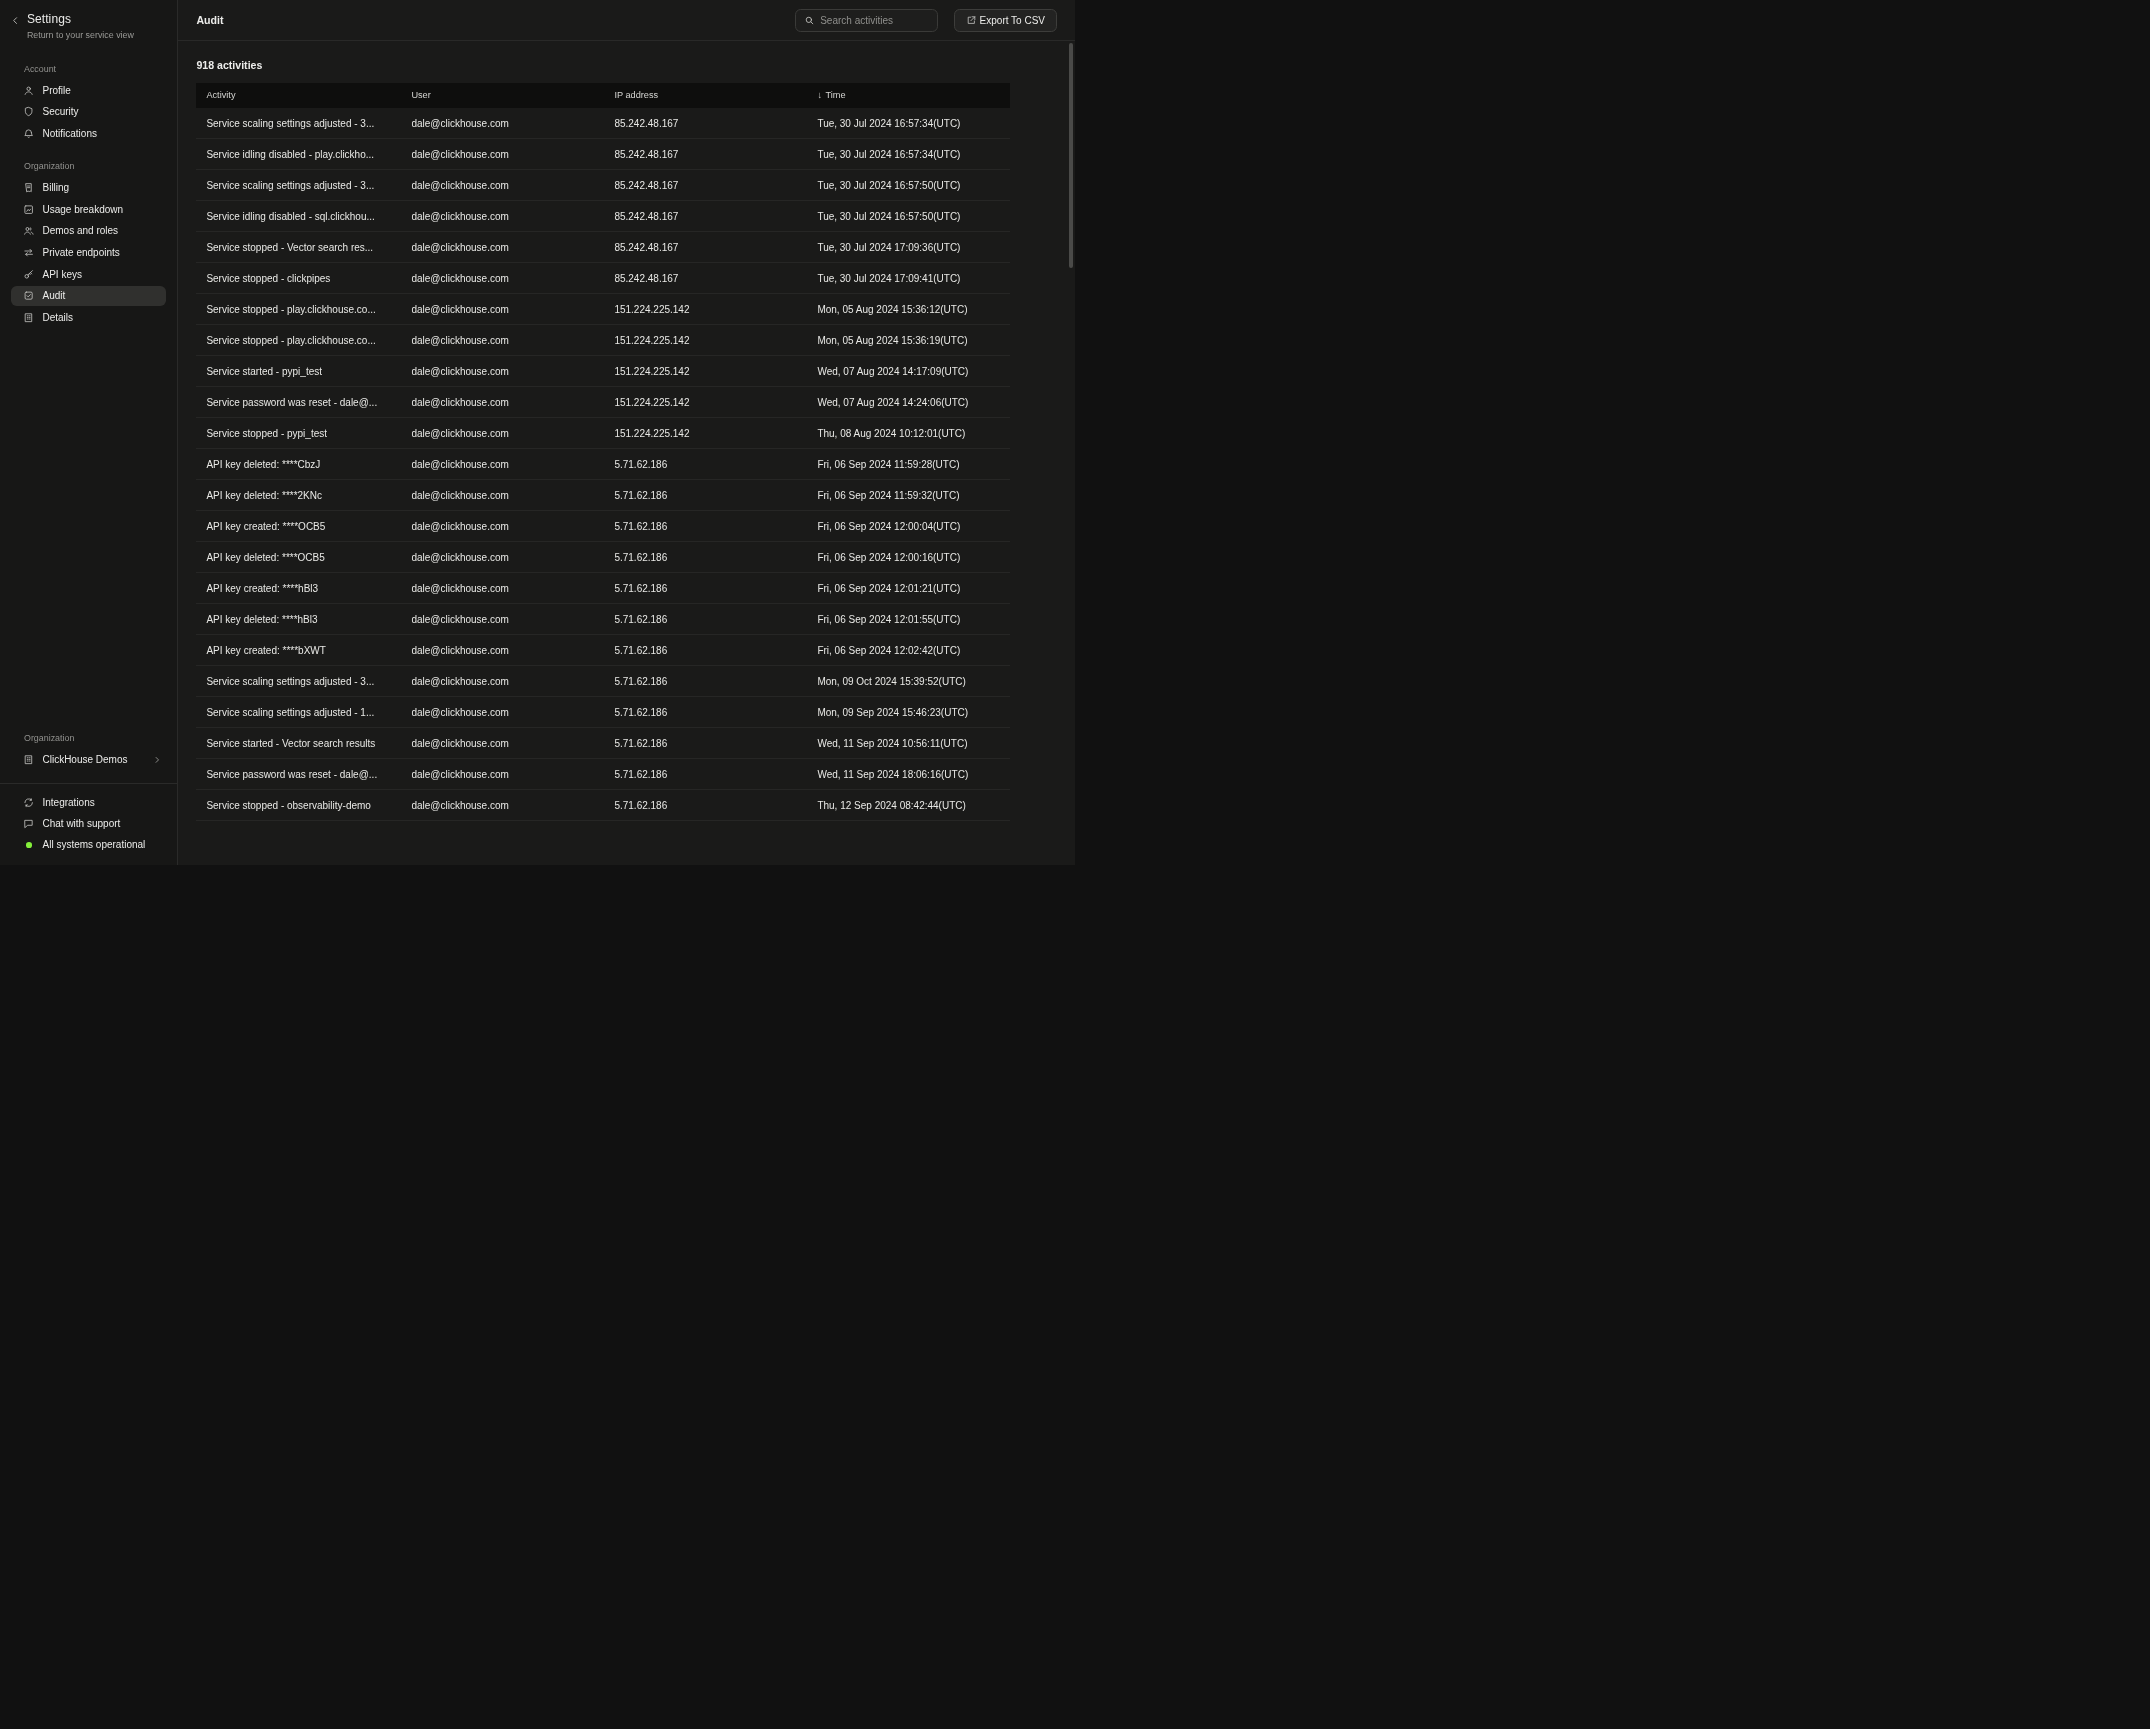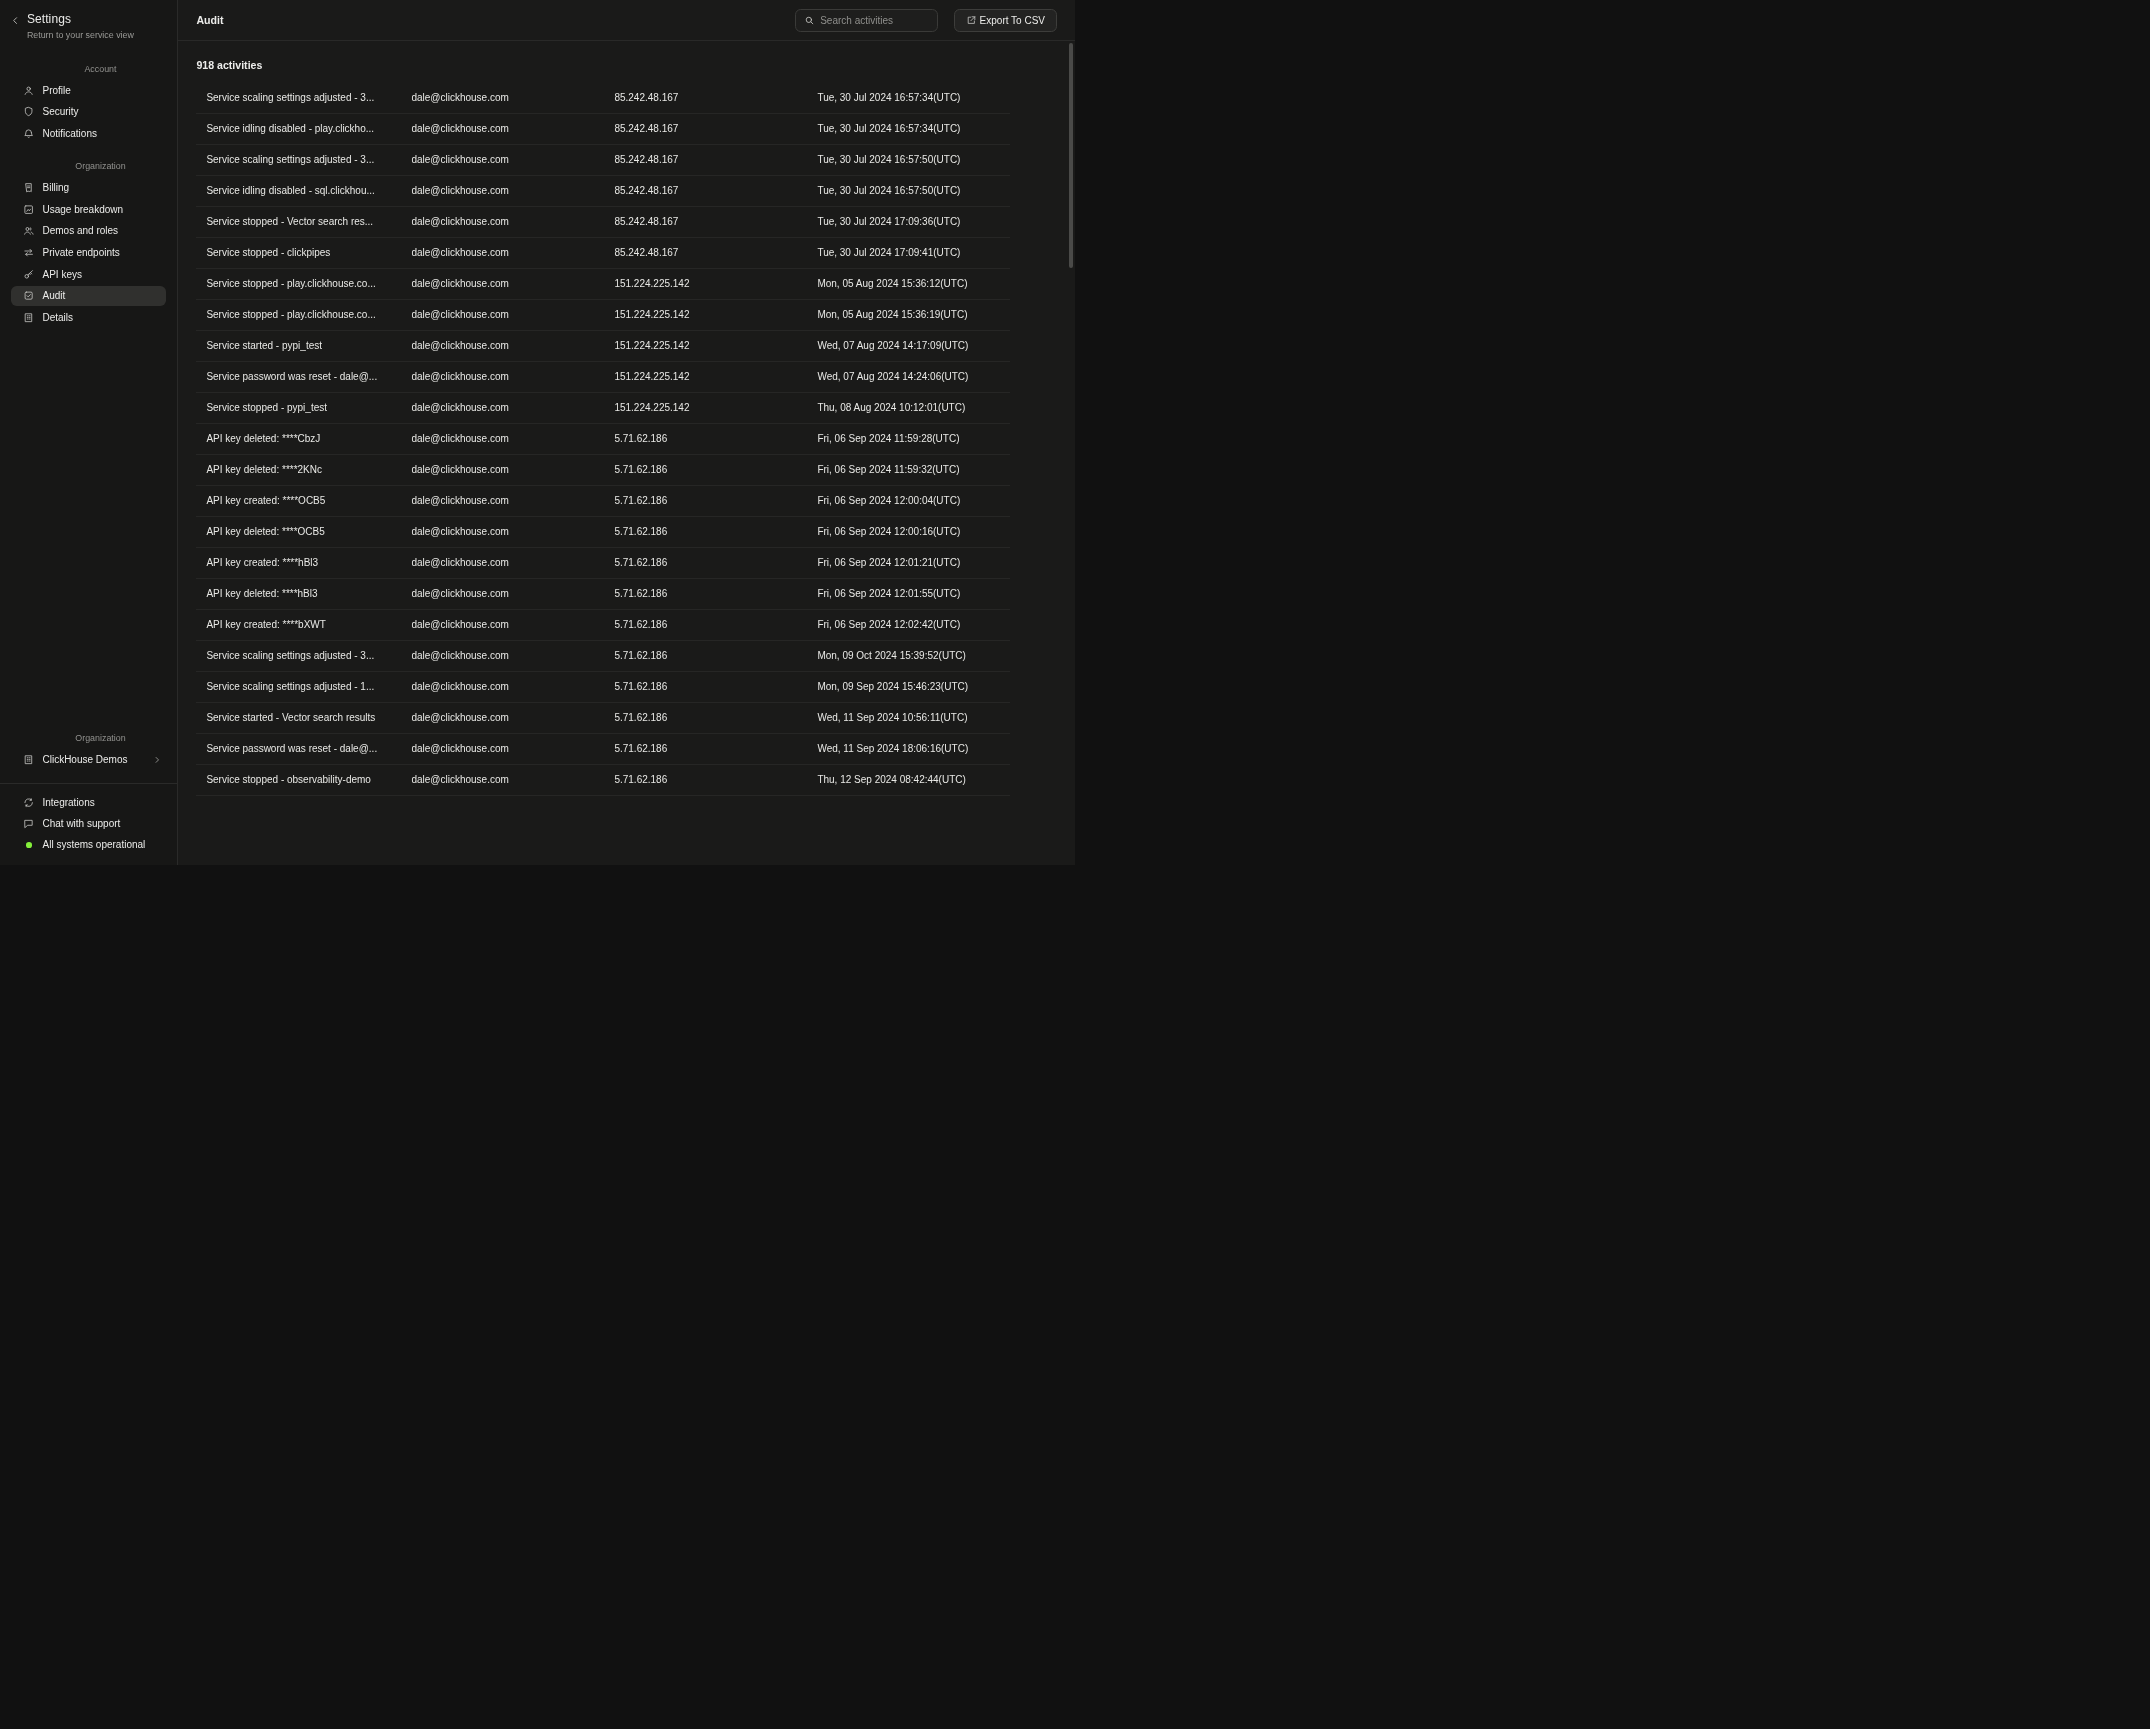--- a/index.html
+++ b/index.html
@@ -12,21 +12,21 @@
 
   
   .sidebar {
     width:178px; min-width:178px; background:#171716; border-right:0.7px solid #2a2a29;
     display:flex; flex-direction:column; height:100%;
   }
   .sb-header { display:flex; align-items:flex-start; gap:6.4px; padding:12px 10px 7px 11.3px; }
   .sb-back { margin-top:3.5px; color:#c9c9c6; cursor:pointer; display:inline-flex; }
   .sb-title { font-size:12px; font-weight:400; letter-spacing:0.1px; }
   .sb-subtitle { font-size:8.9px; color:#9a9a97; margin-top:3.5px; cursor:pointer; }
-  .section-label { font-size:8.9px; color:#91918e; margin:17px 0 6.4px 24px;text-align:center; }
+  .section-label { font-size:8.9px; color:#91918e; margin:17px 0 6.4px 24px; }
   .nav-item {
     display:flex; align-items:center; gap:7.8px; height:20.6px; margin:1.1px 10.6px;
     padding:0 5.7px 0 12.8px; border-radius:5.7px; cursor:pointer; color:#ececea; font-size:10px;
     white-space:nowrap;
   }
   .nav-item.active { background:#30302e; }
   .icon { display:inline-flex; align-items:center; justify-content:center; width:11.3px; height:11.3px; color:#c9c9c6; flex:none; }
   .icon svg { display:block; }
   .sb-bottom { margin-top:auto; }
   .sb-bottom .section-label { margin-top:0; }
@@ -257,20 +257,35 @@
               </svg>
           </span>
           <span>Export To CSV</span>
         </button>
       </div>
     </header>
 
     <section class="content">
       <div class="count">918 activities</div>
       <div id="audit-table">
+          <div class="t-head">
+            <div class="t-hcell">
+              <span>Activity</span>
+            </div>
+            <div class="t-hcell">
+              <span>User</span>
+            </div>
+            <div class="t-hcell">
+              <span>IP address</span>
+            </div>
+            <div class="t-hcell">
+              <span class="sort-arrow">↓</span>
+              <span>Time</span>
+            </div>
+          </div>
           <div class="t-row">
             <div class="t-cell">Service scaling settings adjusted - 3...</div>
             <div class="t-cell">dale@clickhouse.com</div>
             <div class="t-cell">85.242.48.167</div>
             <div class="t-cell">Tue, 30 Jul 2024 16:57:34(UTC)</div>
           </div>
           <div class="t-row">
             <div class="t-cell">Service idling disabled - play.clickho...</div>
             <div class="t-cell">dale@clickhouse.com</div>
             <div class="t-cell">85.242.48.167</div>

